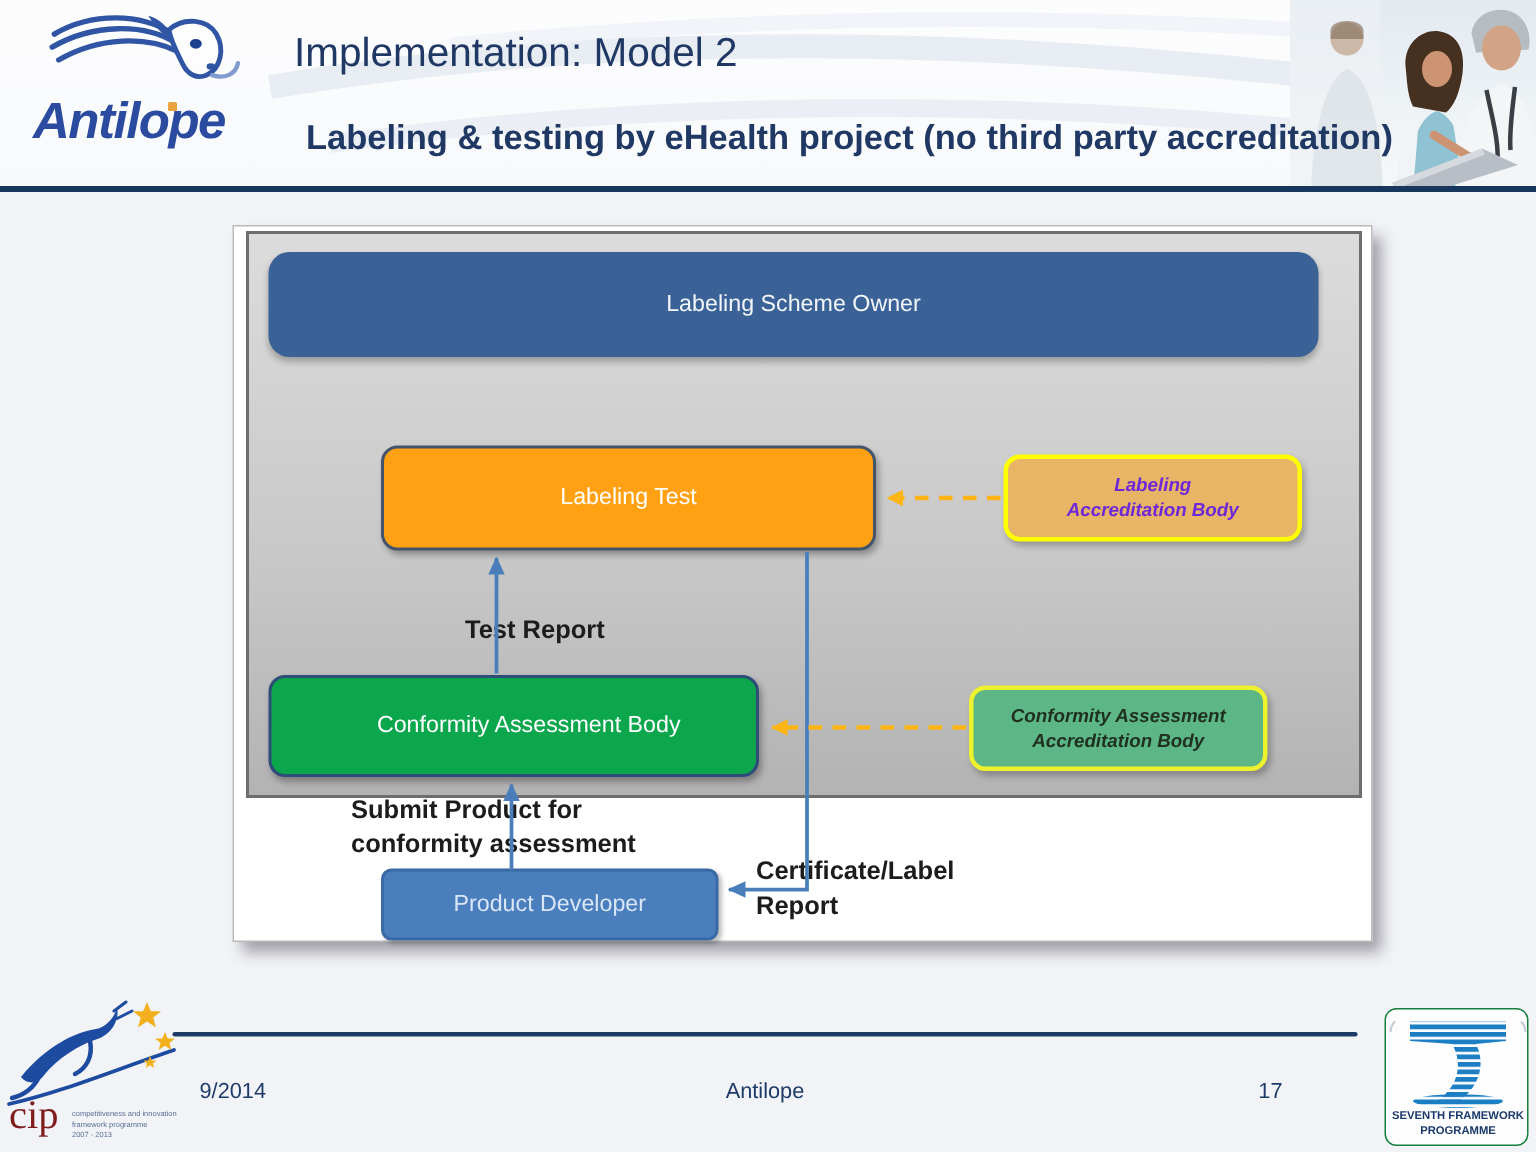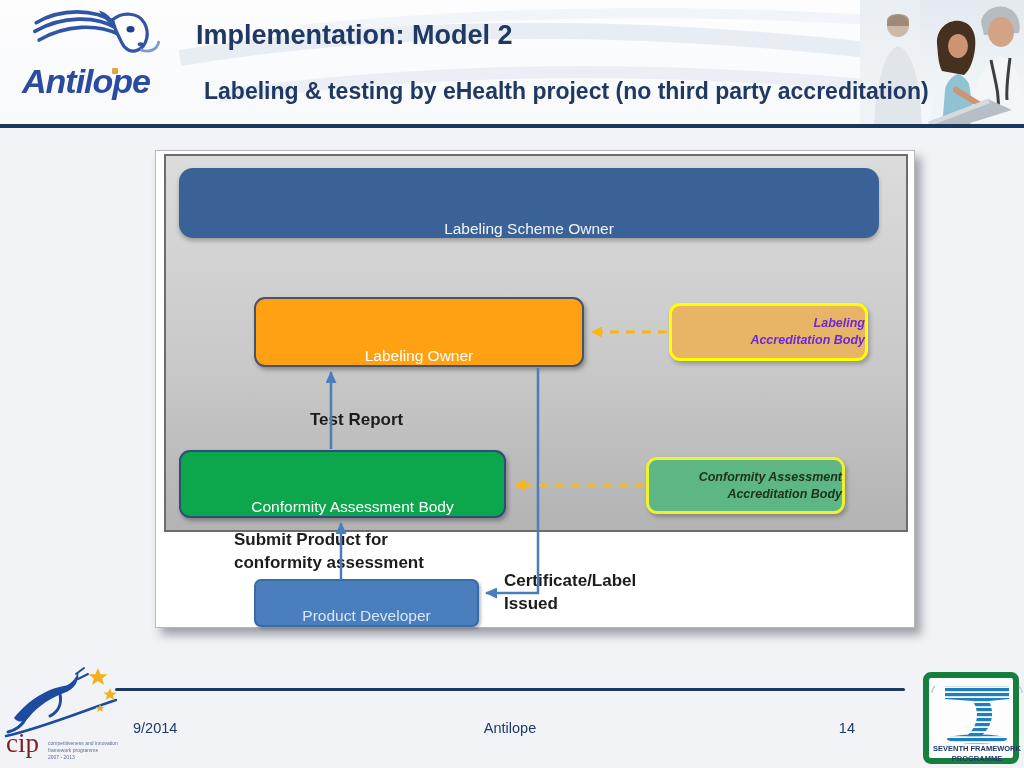--- a/index.html
+++ b/index.html
@@ -22,42 +22,42 @@
   .logo-wrap { position:absolute; left:6px; top:4px; width:190px; height:120px; z-index:2; }
   .logo-art { position:absolute; left:0; top:0; width:185px; height:72px; }
   .logo-text {
     position:absolute; left:16px; top:58px;
     font-size:34px; font-weight:bold; font-style:italic;
     color:#2b4ba0; letter-spacing:-1px;
   }
   .logo-idot { position:absolute; left:106px; top:64px; width:6px; height:6px; background:#e8a33d; border-radius:1px; z-index:3; }
   .title {
     position:absolute; left:196px; top:20px; z-index:2;
-    font-size:27px; font-weight:bold; color:#1f3864;
+    font-size:27px; font-weight:normal; color:#1f3864;
   }
   .subtitle {
     position:absolute; left:204px; top:78px; z-index:2;
     font-size:23px; font-weight:bold; color:#1f3864;
   }
   .photo { position:absolute; right:0; top:0; width:164px; height:128px; z-index:1; }
 
   
   .panel {
     position:absolute; left:155px; top:150px; width:760px; height:478px;
     background:#ffffff;
     border:1px solid #b9b9b9;
     box-shadow:6px 7px 9px rgba(60,60,70,0.45);
   }
   .gray-area {
     position:absolute; left:8px; top:3px; width:744px; height:378px;
     background:linear-gradient(180deg,#dcdcdc 0%,#c9c9c9 55%,#b3b3b3 100%);
     border:2px solid #6d6d6d;
   }
   .dbox {
-    position:absolute; display:flex; align-items:flex-end; justify-content:center;
+    position:absolute; display:flex; align-items:center; justify-content:center;
     text-align:center; z-index:3;
   }
   .scheme-owner {
     left:23px; top:17px; width:700px; height:70px;
     background:#3a6296; border-radius:14px;
     color:#f2f5fa; font-size:15.5px;
     box-shadow:0 3px 4px rgba(0,0,0,0.25);
   }
   .labeling-body {
     left:98px; top:146px; width:330px; height:70px;
@@ -112,21 +112,21 @@
   .f-page { position:absolute; right:50px; top:0; }
 
   .cip-wrap { position:absolute; left:4px; top:666px; width:145px; height:100px; }
   .cip-art { position:absolute; left:0; top:0; width:120px; height:72px; }
   .cip-name { position:absolute; left:2px; top:62px; font-family:"Liberation Serif", serif; font-size:27px; color:#7f1d1d; }
   .cip-small { position:absolute; left:44px; top:74px; font-size:5px; color:#5a6f96; line-height:1.4; }
   .cip-small .row { display:block; }
 
   .fp7-wrap {
     position:absolute; right:5px; top:672px; width:96px; height:92px;
-    background:#fdfdfe; border:6px solid #15803d; border-radius:8px;padding-left:48px;
+    background:#fdfdfe; border:1px solid #15803d; border-radius:8px;padding-left:48px;
   }
   .fp7-art { position:absolute; left:0; top:0; width:96px; height:68px; }
   .fp7-text { position:absolute; left:0; top:66px; width:96px; text-align:center; color:#1b3a6b; font-weight:bold; font-size:7.5px; line-height:1.3; }
 </style>
 </head>
 <body>
 
 <div class="slide">
 
   <div class="header">
@@ -183,21 +183,21 @@
   </div>
 
   <div class="panel">
     <div class="gray-area"></div>
 
     <div class="dbox scheme-owner">
       <span>Labeling Scheme Owner</span>
     </div>
 
     <div class="dbox labeling-body">
-      <span>Labeling Owner</span>
+      <span>Labeling Test</span>
     </div>
 
     <div class="dbox labeling-accr">
       <span>Labeling</span>
       <span>Accreditation Body</span>
     </div>
 
     <div class="dbox conformity-body">
       <span>Conformity Assessment Body</span>
     </div>
@@ -213,21 +213,21 @@
 
     <div class="flow-label lbl-test">Test Report</div>
 
     <div class="flow-label lbl-submit">
       <span style="display:block">Submit Product for</span>
       <span style="display:block">conformity assessment</span>
     </div>
 
     <div class="flow-label lbl-cert">
       <span style="display:block">Certificate/Label</span>
-      <span style="display:block">Issued</span>
+      <span style="display:block">Report</span>
     </div>
 
     <svg class="arrows" viewBox="0 0 760 478">
       <defs>
         <marker id="mBlue" markerUnits="userSpaceOnUse" markerWidth="13" markerHeight="11" refX="11" refY="5.5" orient="auto">
           <path d="M0,0 L12,5.5 L0,11 Z" fill="#4a7ebb"></path>
         </marker>
         <marker id="mOrange" markerUnits="userSpaceOnUse" markerWidth="12" markerHeight="11" refX="10" refY="5.5" orient="auto">
           <path d="M0,0 L11,5.5 L0,11 Z" fill="#fcb514"></path>
         </marker>
@@ -243,21 +243,21 @@
 
       <line x1="488" y1="334" x2="359" y2="334" stroke="#fcb514" stroke-width="3" stroke-dasharray="9,7" marker-end="url(#mOrange)"></line>
     </svg>
   </div>
 
   <div class="footer-line"></div>
 
   <div class="footer-text">
     <span class="f-date">9/2014</span>
     <span class="f-center">Antilope</span>
-    <span class="f-page">14</span>
+    <span class="f-page">17</span>
   </div>
 
   <div class="cip-wrap">
     <svg class="cip-art" viewBox="0 0 120 72">
       <path d="M10,52 C26,32 46,22 60,20 C66,19 72,13 74,6 C76,14 70,24 60,27 C48,31 34,40 26,50 C22,56 15,58 10,52 Z" fill="#1d4ba0"></path>
       <path d="M56,28 C58,38 54,46 46,50" stroke="#1d4ba0" stroke-width="3" fill="none" stroke-linecap="round"></path>
       <path d="M22,52 C18,60 12,64 4,66" stroke="#1d4ba0" stroke-width="3" fill="none" stroke-linecap="round"></path>
       <path d="M72,8 L80,2 M74,13 L84,8" stroke="#1d4ba0" stroke-width="2" stroke-linecap="round"></path>
       <path d="M2,70 C38,62 76,46 112,34" stroke="#1d4ba0" stroke-width="2.5" fill="none" stroke-linecap="round"></path>
       <g fill="#f2b01e">

